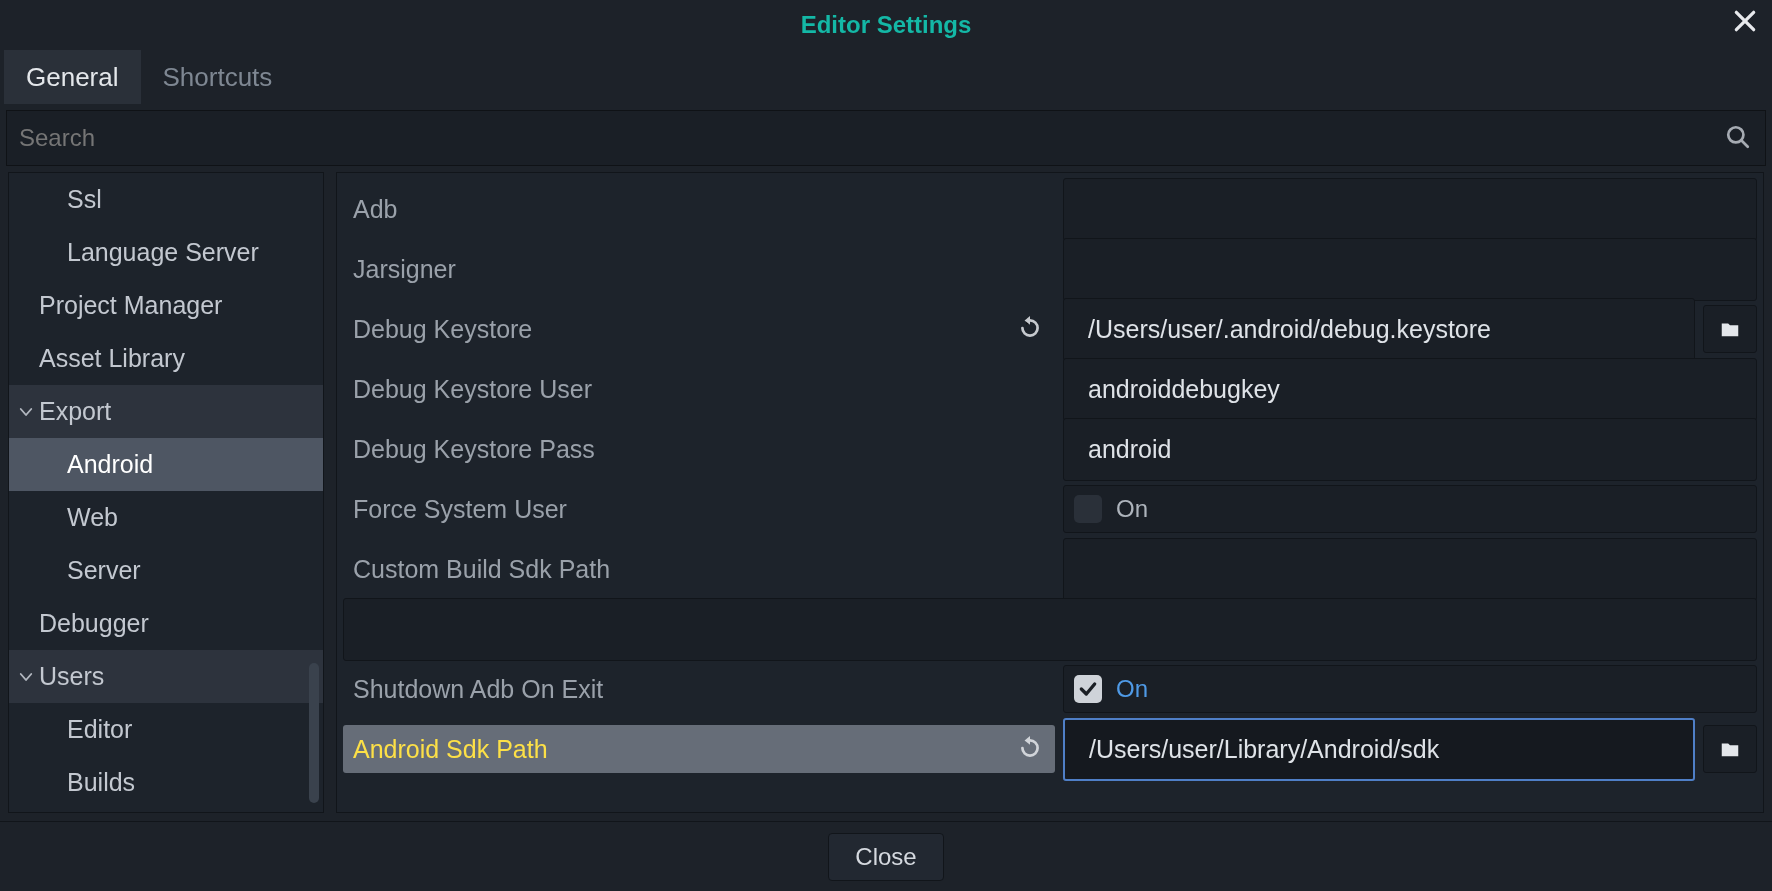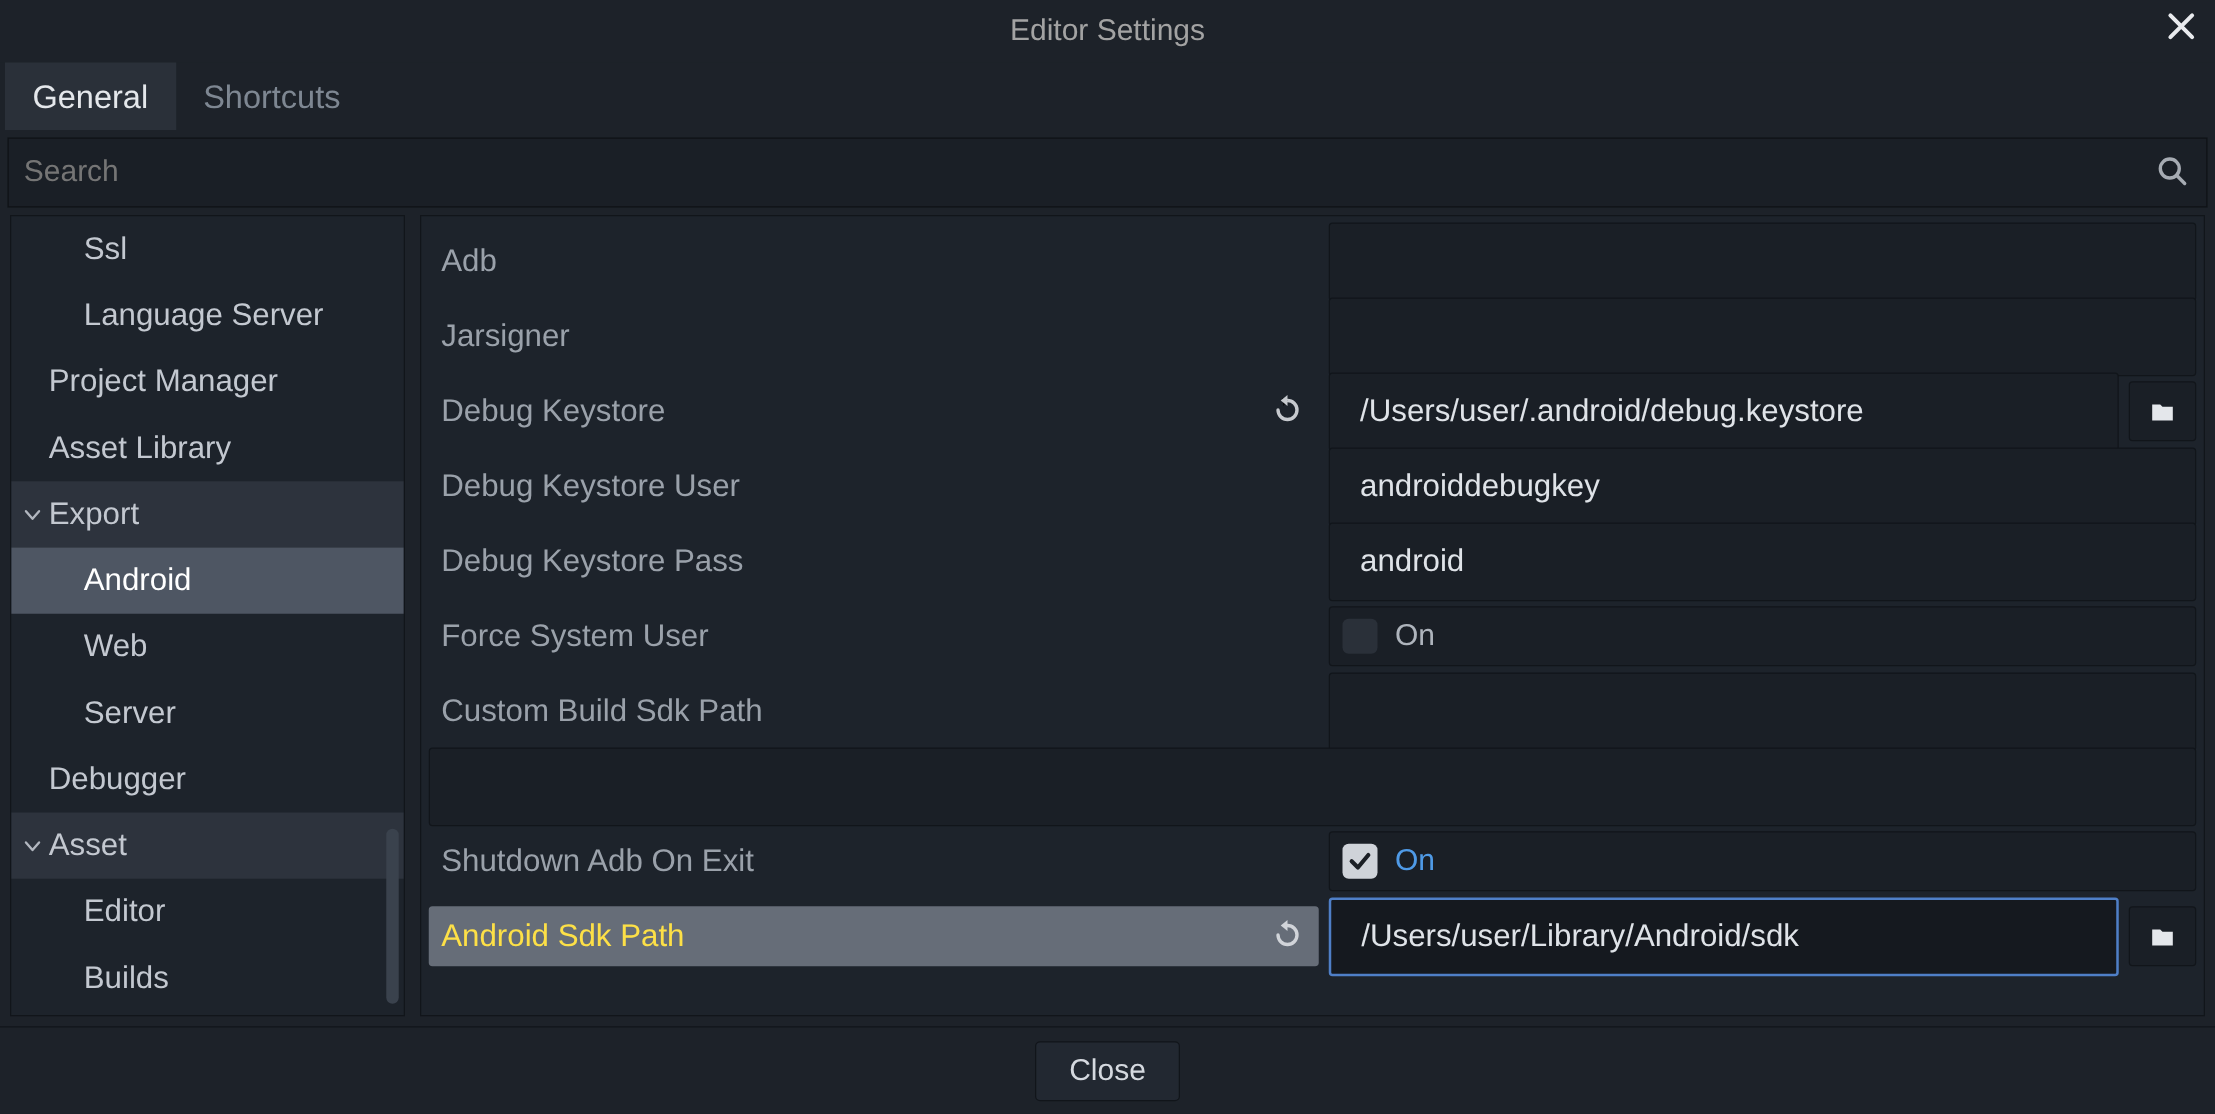--- a/index.html
+++ b/index.html
@@ -12,21 +12,21 @@
     display: flex;
     flex-direction: column;
   }
   .titlebar {
     height: 50px;
     display: flex;
     align-items: center;
     justify-content: center;
     position: relative;
   }
-  .titlebar .title { font-weight: 400; color: #a3a3a3; }
+  .titlebar .title { font-weight: 700; color: #14b8a6; }
   .titlebar .close {
     position: absolute;
     right: 14px; top: 8px;
     font-size: 28px;
     color: #e8eaed;
     cursor: pointer;
   }
   .tabbar {
     height: 54px;
     display: flex;
@@ -271,21 +271,21 @@
       </div>
     <div class="tree-item">
         <span>Debugger</span>
       </div>
     <div class="tree-item exp">
       <span class="chev">
           <svg viewBox="0 0 24 24" width="18" height="18">
             <path d="M5 8 L12 16 L19 8" stroke="#c9ced6" stroke-width="2.5" fill="none" stroke-linecap="round" stroke-linejoin="round"></path>
           </svg>
         </span>
-      <span>Asset</span>
+      <span>Users</span>
     </div>
     <div class="tree-item child">
         <span>Editor</span>
       </div>
     <div class="tree-item child">
         <span>Builds</span>
       </div>
     <div class="scroll-thumb" style="top:490px;height:140px;"></div>
   </div>
 

